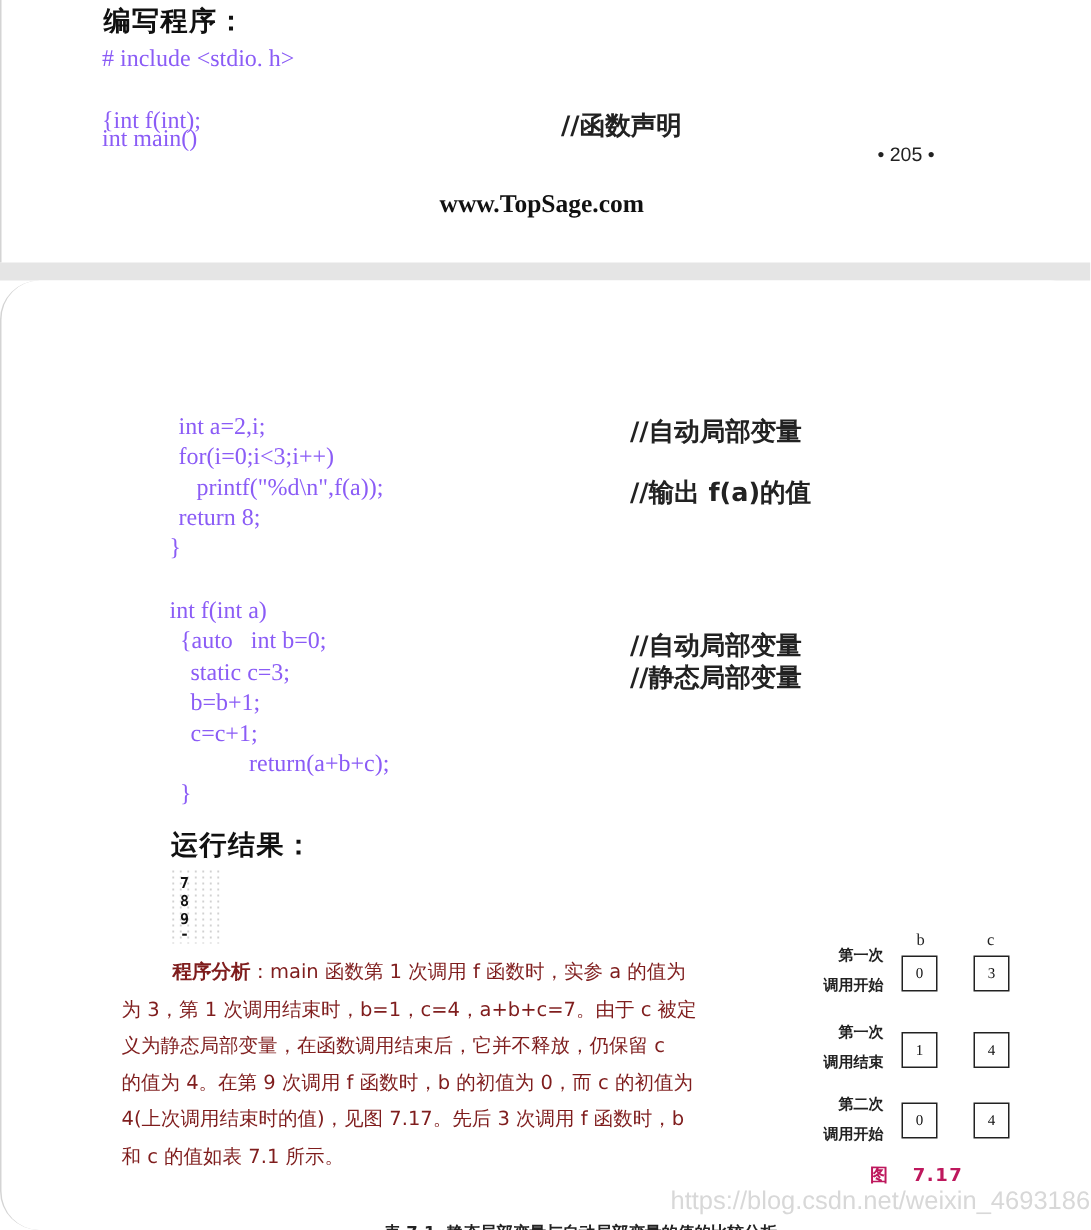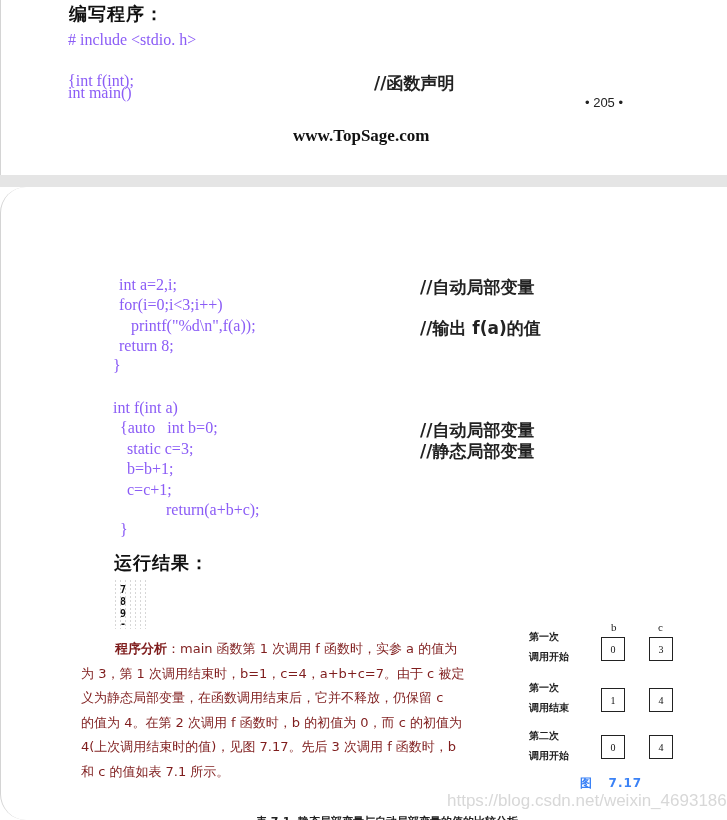--- a/index.html
+++ b/index.html
@@ -83,24 +83,24 @@
     left: 80px;
     width: 432px;
     font-family: "DejaVu Sans", "Liberation Sans", sans-serif;
     font-size: 13px;
     line-height: 24.5px;
     color: #7f1d1d;
     white-space: nowrap;
   }
   .para .bold { font-weight: bold; }
   .fig-label {
-    font-family: Liberation Mono, monospace;
+    font-family: Liberation Sans, sans-serif;
     font-size: 10px;
     font-weight: bold;
-    text-align: left;
+    text-align: right;
     line-height: 20px;
     color: #222;
   }
   .fig-col {
     font-family: "Liberation Serif", "DejaVu Serif", serif;
     font-size: 11px;
     color: #222;
   }
   .fig-box {
     position: absolute;
@@ -112,21 +112,21 @@
     display: flex;
     align-items: center;
     justify-content: center;
     color: #111;
   }
   .fig-caption {
     font-family: "DejaVu Sans", "Liberation Sans", sans-serif;
     font-size: 12px;
     font-weight: bold;
     letter-spacing: 1px;
-    color: #3b82f6;
+    color: #be185d;
   }
   .watermark {
     font-family: "Liberation Sans", "DejaVu Sans", sans-serif;
     font-size: 17px;
     color: #d8d8d8;
   }
   .cutline {
     font-family: "DejaVu Sans", "Liberation Sans", sans-serif;
     font-size: 11px;
     font-weight: bold;
@@ -181,21 +181,21 @@
   <div class="noise"></div>
   <div class="abs output-num" style="left:119px; top:398px;">7</div>
   <div class="abs output-num" style="left:119px; top:410px;">8</div>
   <div class="abs output-num" style="left:119px; top:422px;">9</div>
   <div class="abs output-num" style="left:119px; top:432px;">-</div>
 
   <div class="para" style="top:450px;">
     <div style="padding-left:34px;"><span class="bold">程序分析</span><span>：main 函数第 1 次调用 f 函数时，实参 a 的值为</span></div>
     <div>为 3，第 1 次调用结束时，b=1，c=4，a+b+c=7。由于 c 被定</div>
     <div>义为静态局部变量，在函数调用结束后，它并不释放，仍保留 c</div>
-    <div>的值为 4。在第 2 次调用 f 函数时，b 的初值为 0，而 c 的初值为</div>
+    <div>的值为 4。在第 9 次调用 f 函数时，b 的初值为 0，而 c 的初值为</div>
     <div>4(上次调用结束时的值)，见图 7.17。先后 3 次调用 f 函数时，b</div>
     <div>和 c 的值如表 7.1 所示。</div>
   </div>
 
   <div>
     <div class="abs fig-col" style="left:610px; top:434px;">b</div>
     <div class="abs fig-col" style="left:657px; top:434px;">c</div>
 
     <div class="abs fig-label" style="left:528px; top:441px; width:60px;">
       <div>第一次</div>

